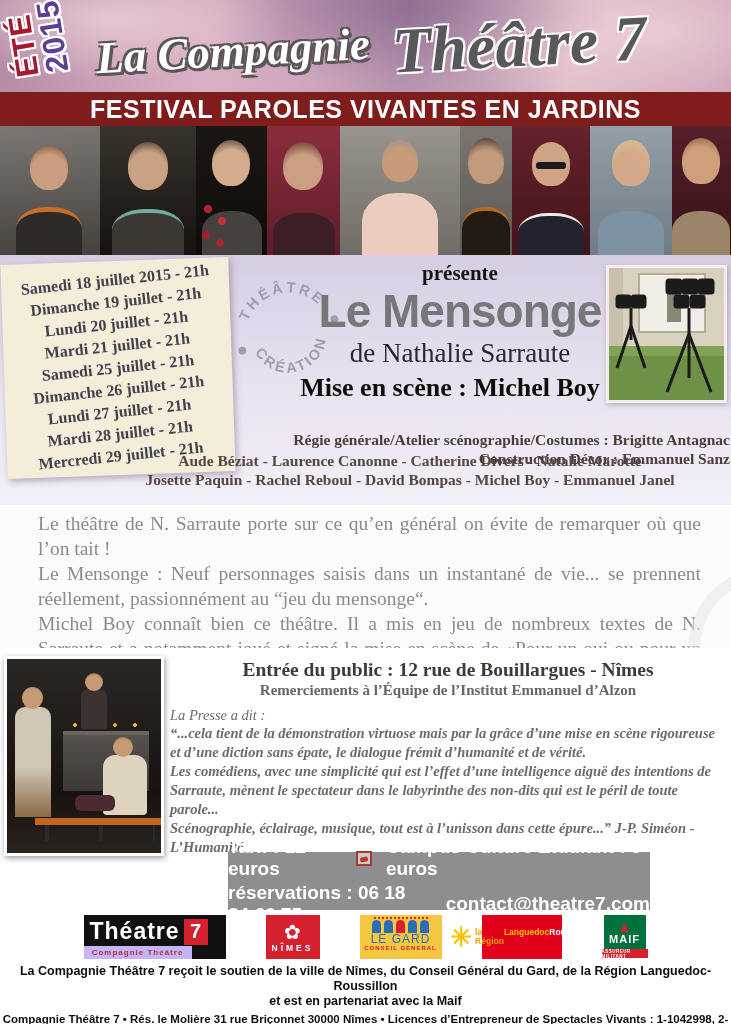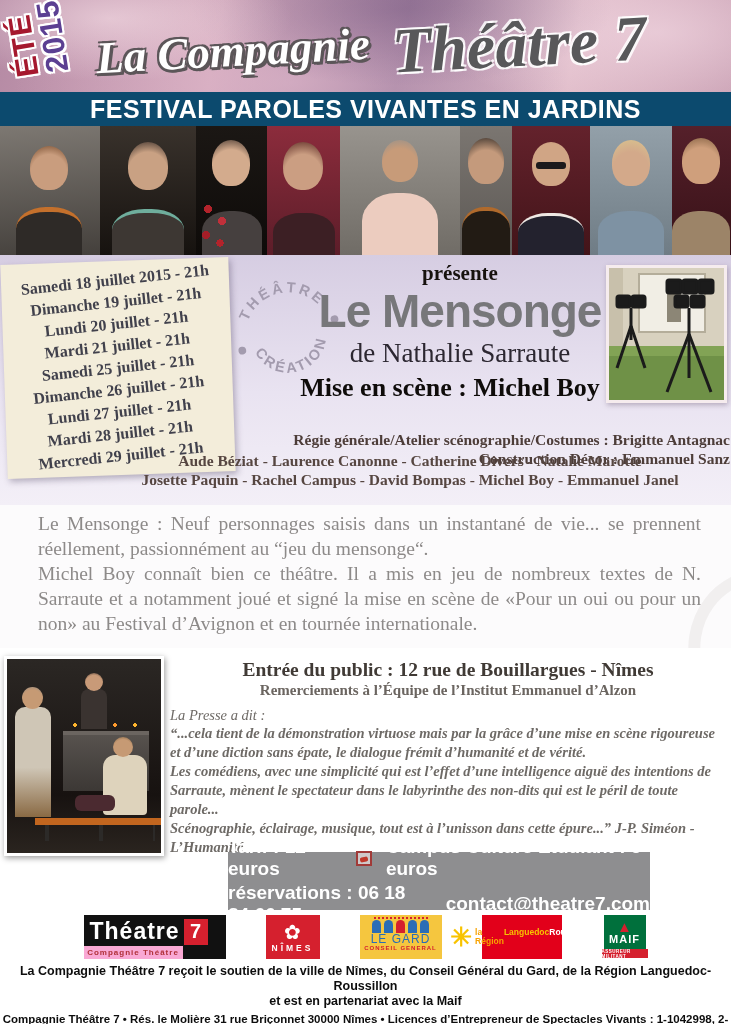--- a/index.html
+++ b/index.html
@@ -21,21 +21,21 @@
     text-shadow:-2px -2px 0 #fff, 2px -2px 0 #fff, -2px 2px 0 #fff, 2px 2px 0 #fff, 0 2px 0 #fff, 2px 0 0 #fff, 0 -2px 0 #fff, -2px 0 0 #fff; }
   .ete { color:#a5182e; }
   .year { color:#5b3f92; }
   .title-row { position:absolute; left:96px; top:8px; width:630px; display:flex; align-items:baseline; gap:22px; }
   .co-script { font-style:italic; font-weight:bold; font-size:45px; color:#fff; transform:rotate(-3deg);
     text-shadow:-2px -2px 0 #5c5659, 2px -2px 0 #5c5659, -2px 2px 0 #5c5659, 3px 3px 0 #5c5659, 0 3px 0 #5c5659; }
   .co-name { font-style:italic; font-weight:bold; font-size:64px; color:#58585a; transform:rotate(-3deg);
     text-shadow:-2px -2px 0 rgba(255,255,255,.85), 2px 2px 0 rgba(255,255,255,.85), 2px -2px 0 rgba(255,255,255,.85), -2px 2px 0 rgba(255,255,255,.85); }
 
   
-  .banner { position:absolute; left:0; top:92px; width:731px; height:34px; background:#0c4a6e;
+  .banner { position:absolute; left:0; top:92px; width:731px; height:34px; background:#7f1d1d;
     display:flex; align-items:center; justify-content:center; }
   .banner span { font-family:"Liberation Sans", sans-serif; font-weight:bold; font-size:25px; color:#fff; letter-spacing:.5px; }
 
   
   .strip { position:absolute; left:0; top:126px; width:731px; height:129px; display:flex; }
   .cell { position:relative; height:129px; overflow:hidden; }
   .hd { position:absolute; border-radius:50% 50% 45% 45%; }
   .bd { position:absolute; bottom:0; border-radius:45% 45% 0 0; }
   .c1{width:100px;background:linear-gradient(175deg,#7d7872,#44403c);}
   .c1 .hd{left:30px;top:20px;width:38px;height:44px;background:radial-gradient(circle at 50% 60%,#c99d7e 55%,#6e4426);}
@@ -124,21 +124,21 @@
     color:#fff; font-weight:bold; font-size:19px; }
   .campus-icon { width:16px; height:15px; background:#cfc9c9; border:2px solid #a13a38; position:relative; flex:0 0 auto; }
   .campus-icon::after { content:""; position:absolute; left:2px; top:4px; width:8px; height:5px; background:#c0392b; border-radius:2px; transform:rotate(-12deg); }
 
   
   .logos { position:absolute; left:0; top:915px; width:731px; height:48px; display:flex; align-items:flex-start; justify-content:center; gap:40px; font-family:"Liberation Sans", sans-serif; }
   .lg-t7 { width:142px; height:44px; background:#111; position:relative; }
   .lg-t7 .row { display:flex; align-items:center; padding:3px 4px 0 6px; gap:4px; }
   .lg-t7 .word { color:#fff; font-size:23px; font-weight:bold; letter-spacing:1px; }
   .lg-t7 .seven { width:24px; height:26px; background:#d5202e; color:#fff; font-weight:bold; font-size:20px; display:flex; align-items:center; justify-content:center; }
-  .lg-t7 .sub { position:absolute; left:0; bottom:0; width:99px; height:13px; background:#f9a8d4; color:#b03038; font-size:8px; font-weight:bold; letter-spacing:1px; display:flex; align-items:center; justify-content:center; }
+  .lg-t7 .sub { position:absolute; left:0; bottom:0; width:108px; height:13px; background:#c4b5fd; color:#b03038; font-size:8px; font-weight:bold; letter-spacing:1px; display:flex; align-items:center; justify-content:center; }
   .lg-nimes { width:54px; height:44px; background:#d5202e; color:#fff; display:flex; flex-direction:column; align-items:center; justify-content:center; }
   .lg-nimes .glyph { font-size:20px; line-height:20px; }
   .lg-nimes .lbl { font-size:8.5px; font-weight:bold; letter-spacing:3px; margin-top:1px; }
   .lg-gard { width:82px; height:44px; background:#f5c63f; display:flex; flex-direction:column; align-items:center; padding-top:2px; }
   .lg-gard .dots { width:54px; border-top:2px dotted #d5202e; margin-bottom:1px; }
   .lg-gard .arches { display:flex; gap:3px; height:13px; }
   .lg-gard .arch { width:9px; height:13px; border-radius:9px 9px 0 0; }
   .a-blue { background:#2a6db5; } .a-red { background:#d5202e; }
   .lg-gard .l1 { color:#2a6db5; font-weight:normal; font-size:12px; line-height:12px; letter-spacing:1px; }
   .lg-gard .l2 { color:#d5202e; font-weight:bold; font-size:6px; letter-spacing:1px; }
@@ -277,25 +277,26 @@
         </g>
       </svg>
     </div>
 
     <div class="credits">
       <div>Régie générale/Atelier scénographie/Costumes : Brigitte Antagnac</div>
       <div>Construction Décor : Emmanuel Sanz</div>
     </div>
     <div class="cast">
       <div>Aude Béziat - Laurence Canonne - Catherine Divers - Natalie Marotte</div>
-      <div>Josette Paquin - Rachel Campus - David Bompas - Michel Boy - Emmanuel Janel</div>
+      <div>Josette Paquin - Rachel Reboul - David Bompas - Michel Boy - Emmanuel Janel</div>
     </div>
   </div>
 
   <div class="description">
+    <p>Le théâtre de N. Sarraute porte sur ce qu’en général on évite de remarquer où que l’on tait !</p>
     <p>Le Mensonge : Neuf personnages saisis dans un instantané de vie... se prennent réellement, passionnément au “jeu du mensonge“.</p>
     <p>Michel Boy connaît bien ce théâtre. Il a mis en jeu de nombreux textes de N. Sarraute et a notamment joué et signé la mise en scène de «Pour un oui ou pour un non» au Festival d’Avignon et en tournée internationale.</p>
   </div>
 
   <svg class="swirl" width="120" height="330" viewBox="0 0 120 330">
     <g fill="none" stroke="#e9e6e6" stroke-width="12" stroke-linecap="round">
       <path d="M 110,40 C 60,60 50,130 90,160 C 120,182 120,230 84,246 C 60,257 48,238 62,226 C 72,218 84,228 78,238"></path>
       <path d="M 118,200 C 90,230 92,290 118,310"></path>
     </g>
   </svg>

